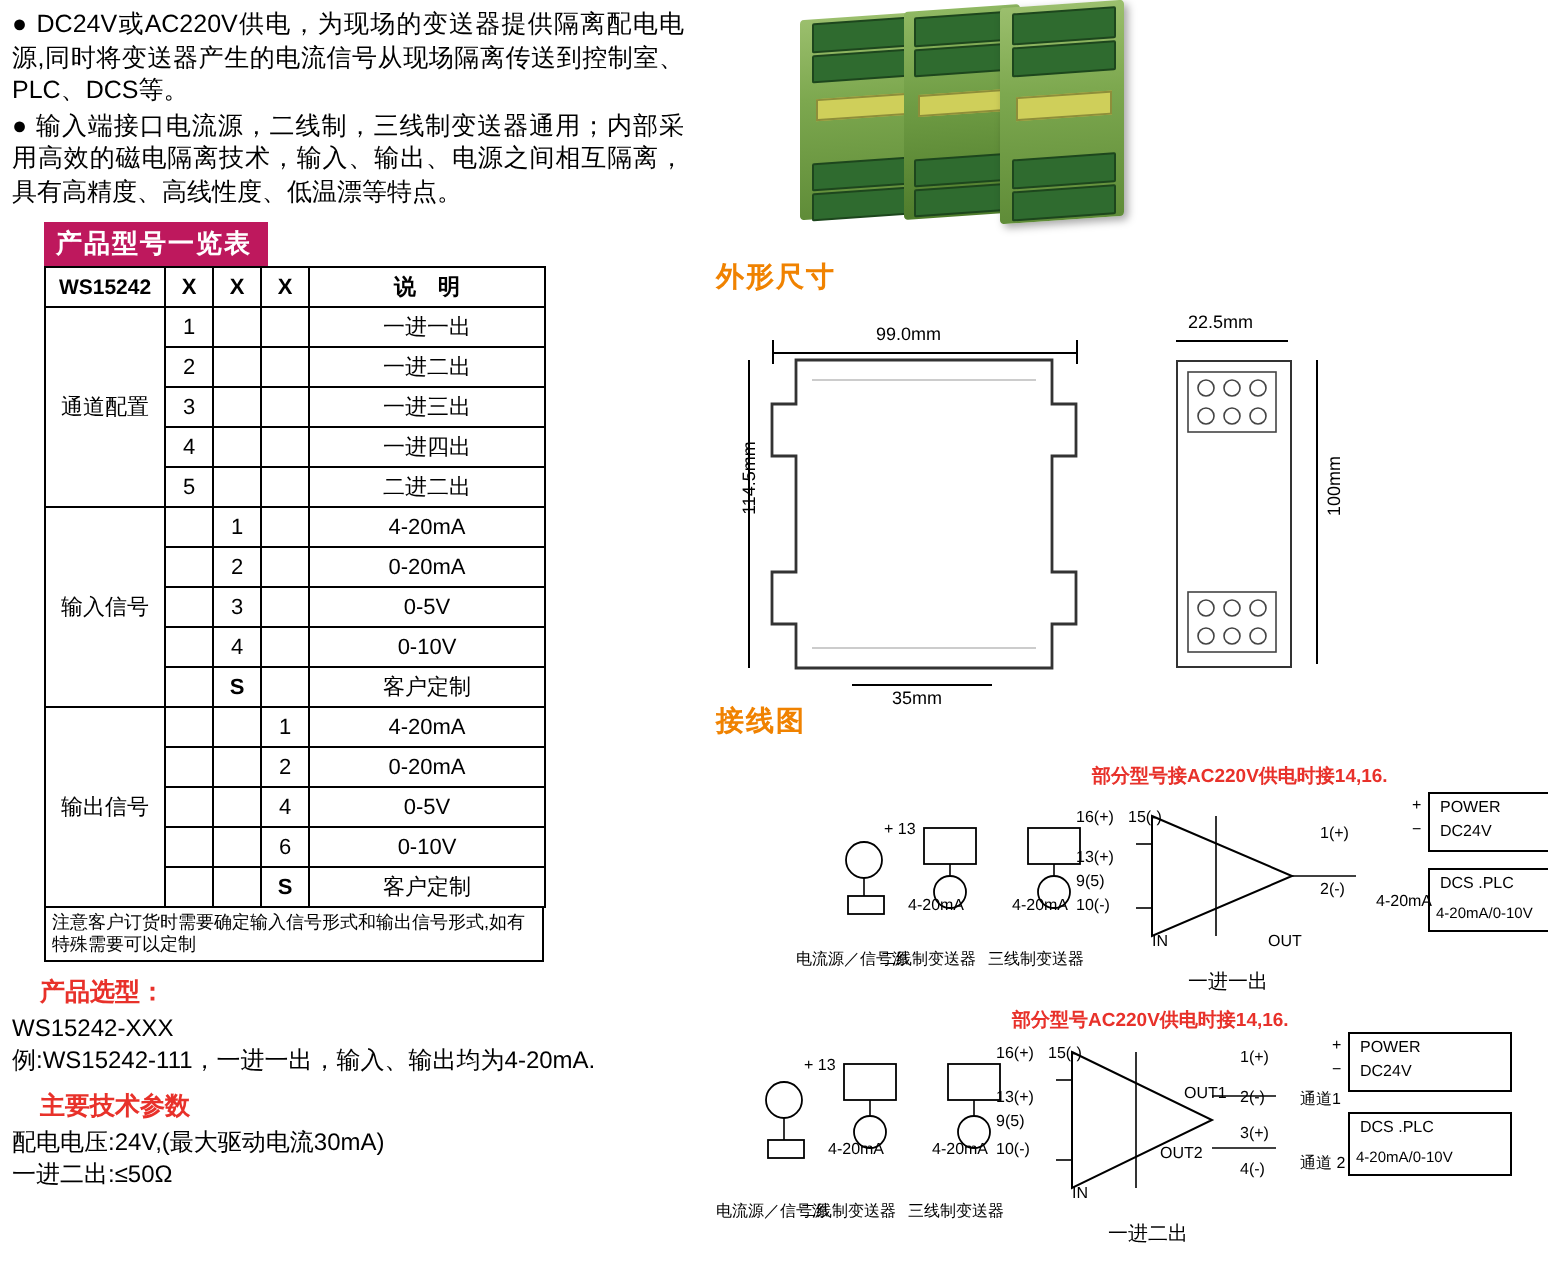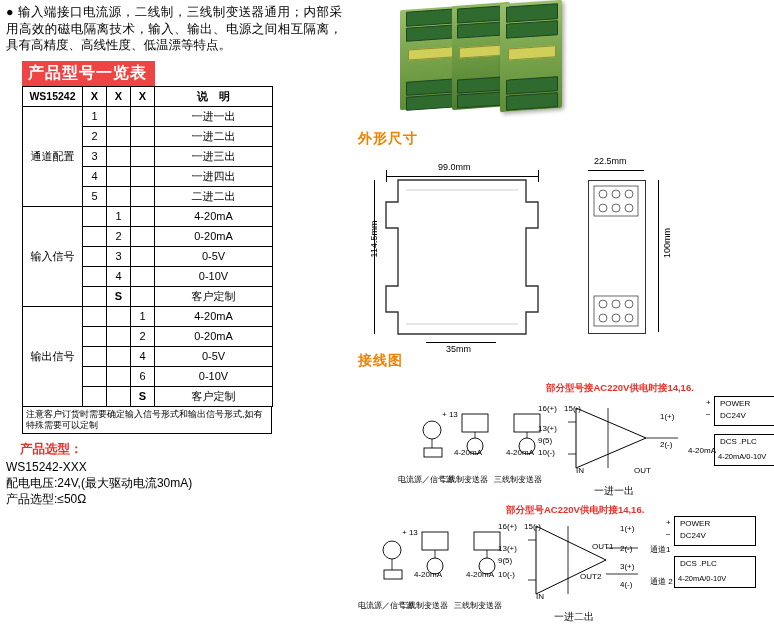--- a/index.html
+++ b/index.html
@@ -10,21 +10,21 @@
   }
   .page{position:relative;width:774px;height:639px;}
 
   
   .left{position:absolute;left:0;top:0;width:348px;height:639px;}
   .bullets{padding:4px 6px 0 6px;font-size:12.5px;line-height:16.5px;color:#000;}
   .bullets p{margin:0 0 1px 0;text-align:justify;}
 
   
   .tbl-title{
-    background:#ef4444;color:#fff;font-size:16px;font-weight:bold;
+    background:#be185d;color:#fff;font-size:13px;font-weight:bold;
     display:inline-block;padding:2px 8px 2px 6px;margin:6px 0 0 22px;
     letter-spacing:1px;
   }
   table.spec{
     border-collapse:collapse;margin:0 0 0 22px;width:250px;
     font-size:11px;table-layout:fixed;
   }
   table.spec td,table.spec th{
     border:1px solid #000;text-align:center;vertical-align:middle;
     padding:1px 0;height:17px;
@@ -74,20 +74,21 @@
   .cap{position:absolute;font-size:10px;color:#000;}
 </style>
 </head>
 <body>
 
 <div class="page">
 
   <div class="left">
 
     <div class="bullets">
+      <p>● DC24V或AC220V供电，为现场的变送器提供隔离配电电源,同时将变送器产生的电流信号从现场隔离传送到控制室、PLC、DCS等。</p>
       <p>● 输入端接口电流源，二线制，三线制变送器通用；内部采用高效的磁电隔离技术，输入、输出、电源之间相互隔离，具有高精度、高线性度、低温漂等特点。</p>
     </div>
 
     <div class="tbl-title">产品型号一览表</div>
 
     <table class="spec">
       <colgroup>
         <col style="width:60px">
           <col style="width:24px">
           <col style="width:24px">
@@ -198,24 +199,26 @@
         <td style="font-weight:bold">S</td>
         <td>客户定制</td>
       </tr>
     </tbody>
       </table>
 
     <div class="note">注意客户订货时需要确定输入信号形式和输出信号形式,如有特殊需要可以定制</div>
 
     <div class="sec-red">产品选型：</div>
     <div class="plain">WS15242-XXX</div>
-
+    <div class="plain">例:WS15242-111，一进一出，输入、输出均为4-20mA.</div>
+
+    <div class="sec-red">主要技术参数</div>
 
     <div class="plain">配电电压:24V,(最大驱动电流30mA)</div>
-    <div class="plain">产品选型:≤50Ω</div>
+    <div class="plain">一进二出:≤50Ω</div>
 
     
   </div>
 
   <div class="right">
 
     <div class="photo">
 
       <div class="mod" style="left:0px;top:6px;width:62px;height:100px;transform:skewY(-4deg);">
         <div class="body grn1"></div>

